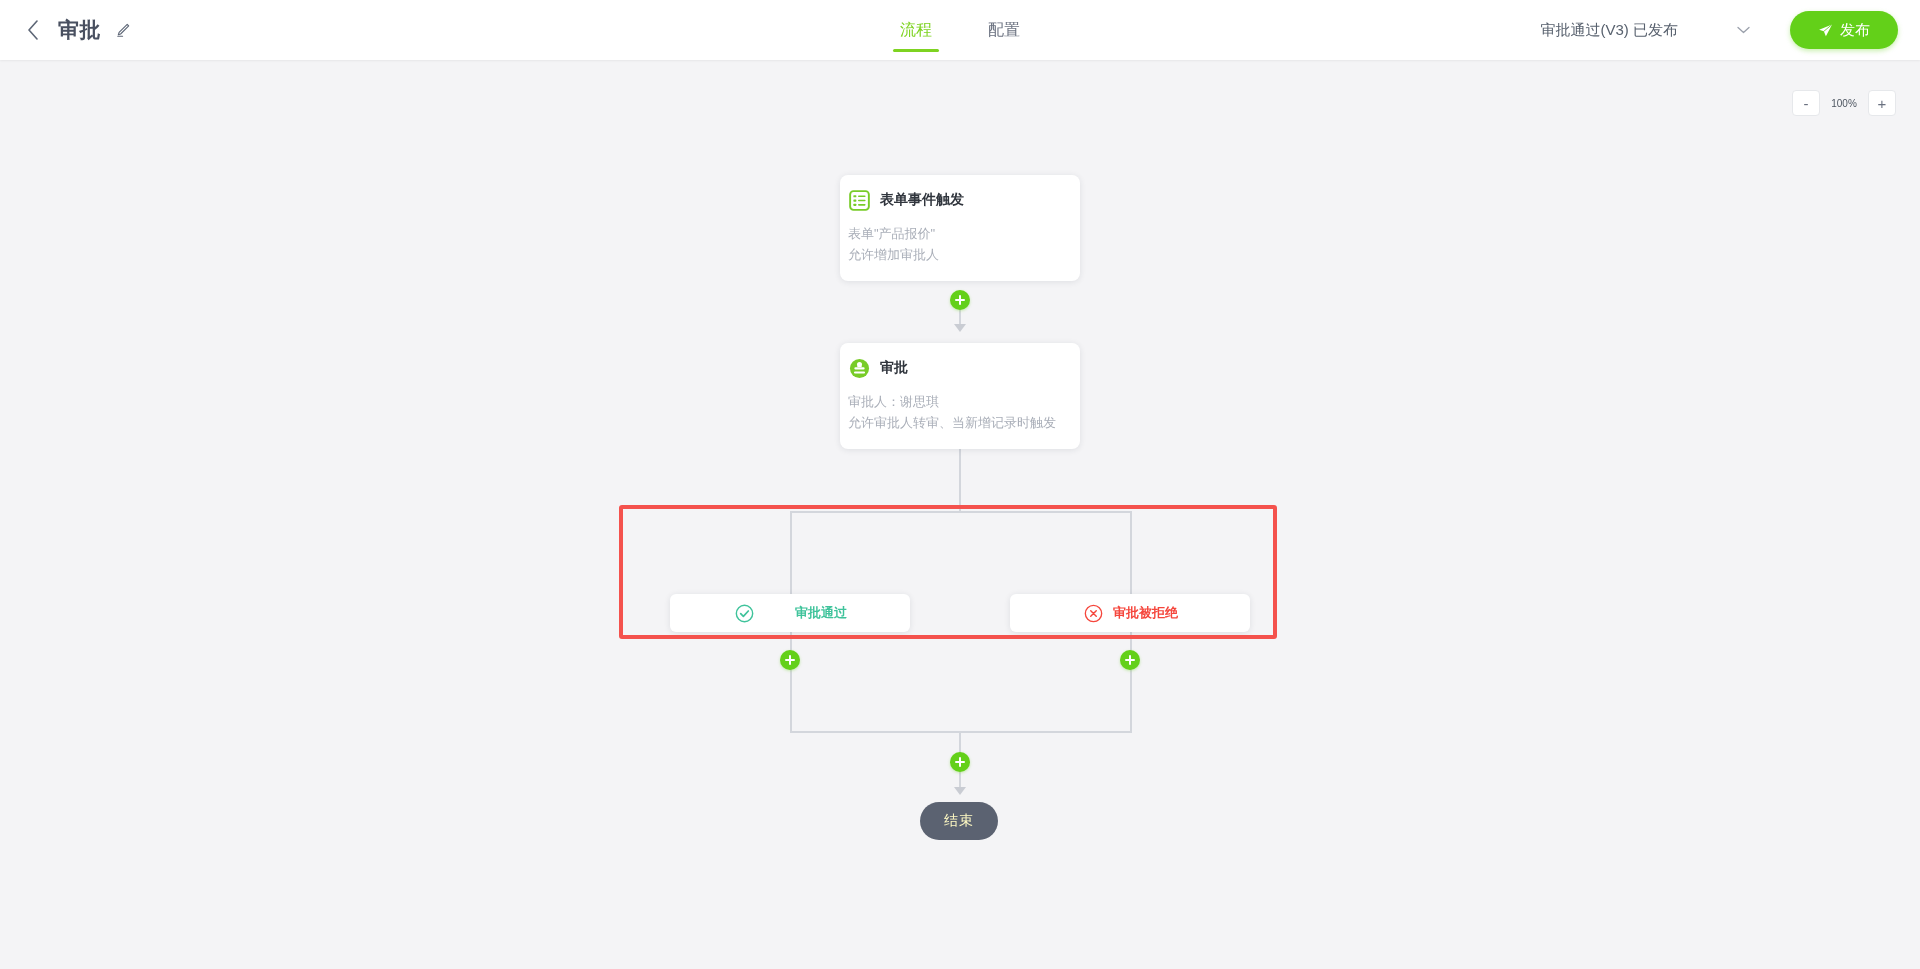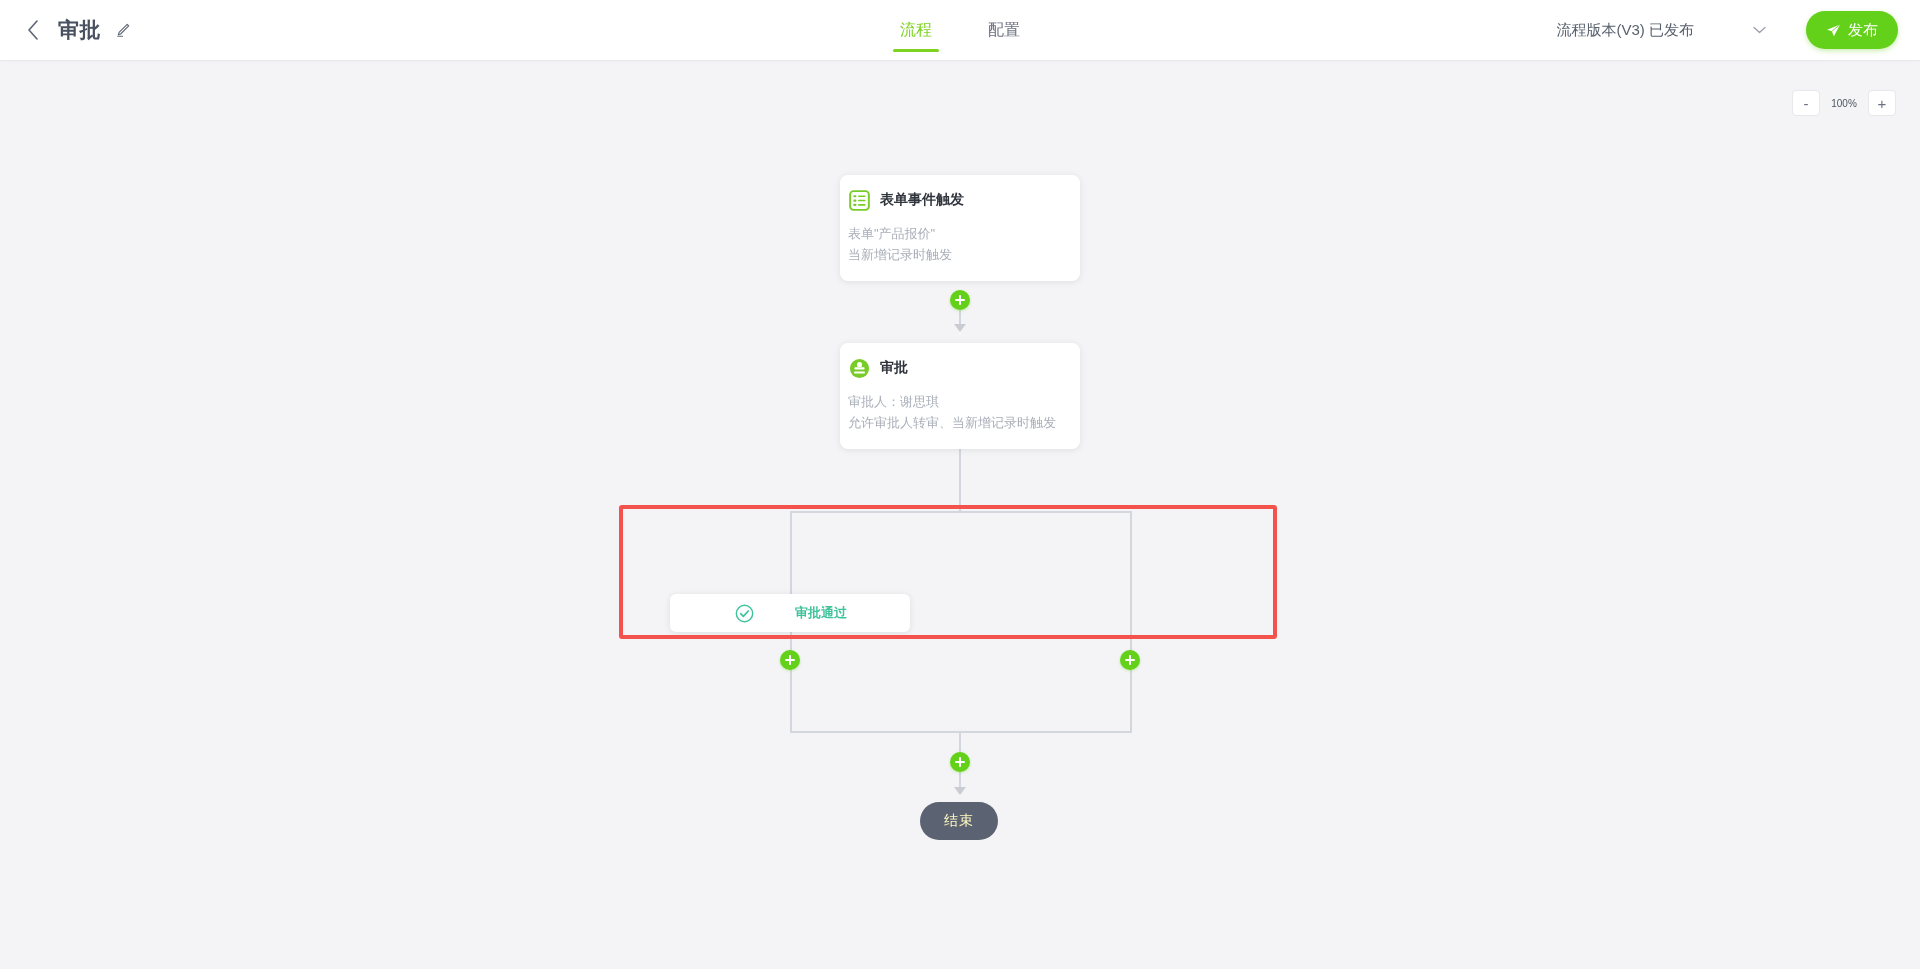--- a/index.html
+++ b/index.html
@@ -101,21 +101,21 @@
     padding-right: 10px;
   }
   .chev-down {
     width: 14px; height: 14px;
     display: inline-flex; align-items: center; justify-content: center;
   }
   .publish-btn {
     margin-left: 30px;
     height: 38px;
     min-width: 90px;
-    padding: 0 20px;
+    padding: 0 28px;
     border: none;
     border-radius: 19px;
     background: #63d019;
     color: #fff;
     font-size: 15px;
     font-family: inherit;
     display: flex;
     align-items: center;
     justify-content: center;
     gap: 7px;
@@ -307,21 +307,21 @@
     <div class="tab active">
       <span>流程</span>
     </div>
     <div class="tab">
       <span>配置</span>
     </div>
   </div>
 
   <div class="header-right">
     <div class="version-select">
-      <span>流程版本(V3) 已发布</span>
+      <span>审批通过(V3) 已发布</span>
       <span class="chev-down">
         <svg width="13" height="8" viewBox="0 0 13 8" fill="none">
           <path d="M1 1.5 L6.5 6.5 L12 1.5" stroke="#9aa0ab" stroke-width="1.3" stroke-linecap="round" stroke-linejoin="round"></path>
         </svg>
       </span>
     </div>
     <button class="publish-btn">
       <span style="display:inline-flex;align-items:center;">
         <svg width="15" height="15" viewBox="0 0 16 16" fill="none">
           <path d="M15 1.5 L1.2 7.1 L6.2 8.9 L8.4 14.2 Z" fill="#ffffff"></path>
@@ -366,21 +366,21 @@
           <rect x="9.4" y="5.7" width="8.0" height="1.7" rx="0.85" fill="#78cc28"></rect>
           <rect x="4.6" y="9.9" width="3.1" height="2.3" rx="0.6" fill="#78cc28"></rect>
           <rect x="9.4" y="10.2" width="8.0" height="1.7" rx="0.85" fill="#78cc28"></rect>
           <rect x="4.6" y="14.4" width="3.1" height="2.3" rx="0.6" fill="#78cc28"></rect>
           <rect x="9.4" y="14.7" width="8.0" height="1.7" rx="0.85" fill="#78cc28"></rect>
         </svg>
       </span>
       <span class="node-title">表单事件触发</span>
     </div>
     <div class="node-desc">表单"产品报价"</div>
-    <div class="node-desc">当新增记录时触发</div>
+    <div class="node-desc">允许增加审批人</div>
   </div>
 
   <div class="node-card" style="left:840px; top:283px; width:240px;">
     <div class="node-head">
       <span class="icon-box">
         <svg width="21" height="21" viewBox="0 0 22 22" fill="none">
           <circle cx="11" cy="11" r="10" fill="#78cc28"></circle>
           <path d="M11 4.3 C9.3 4.3 8.2 5.5 8.4 6.9 L8.8 9.4 L13.2 9.4 L13.6 6.9 C13.8 5.5 12.7 4.3 11 4.3 Z" fill="#ffffff"></path>
           <rect x="5.6" y="9.8" width="10.8" height="2.3" rx="1.15" fill="#ffffff"></rect>
           <rect x="5.2" y="14.1" width="11.6" height="2.2" rx="1.1" fill="#ffffff"></rect>
@@ -396,20 +396,29 @@
     <span class="icon-box">
       <svg width="19" height="19" viewBox="0 0 20 20" fill="none">
         <circle cx="10" cy="10" r="8.6" stroke="#3fc39b" stroke-width="1.5"></circle>
         <path d="M6 10.2 L8.8 13 L14 7.4" stroke="#3fc39b" stroke-width="1.8" stroke-linecap="round" stroke-linejoin="round"></path>
       </svg>
     </span>
     <span>审批通过</span>
   </div>
   <div class="plus-btn" style="left:780px; top:590px;"></div>
 
+  <div class="branch-card branch-reject" style="left:1010px; top:534px;">
+    <span class="icon-box">
+      <svg width="19" height="19" viewBox="0 0 20 20" fill="none">
+        <circle cx="10" cy="10" r="8.6" stroke="#f5463c" stroke-width="1.4"></circle>
+        <path d="M7.1 7.1 L12.9 12.9 M12.9 7.1 L7.1 12.9" stroke="#f5463c" stroke-width="1.5" stroke-linecap="round"></path>
+      </svg>
+    </span>
+    <span>审批被拒绝</span>
+  </div>
   <div class="plus-btn" style="left:1120px; top:590px;"></div>
 
   <div class="end-node" style="left:920px; top:742px;">
     <span>结束</span>
   </div>
 
   <div class="highlight-box" style="left:619px; top:445px; width:650px; height:126px;"></div>
 
 </div>
 

